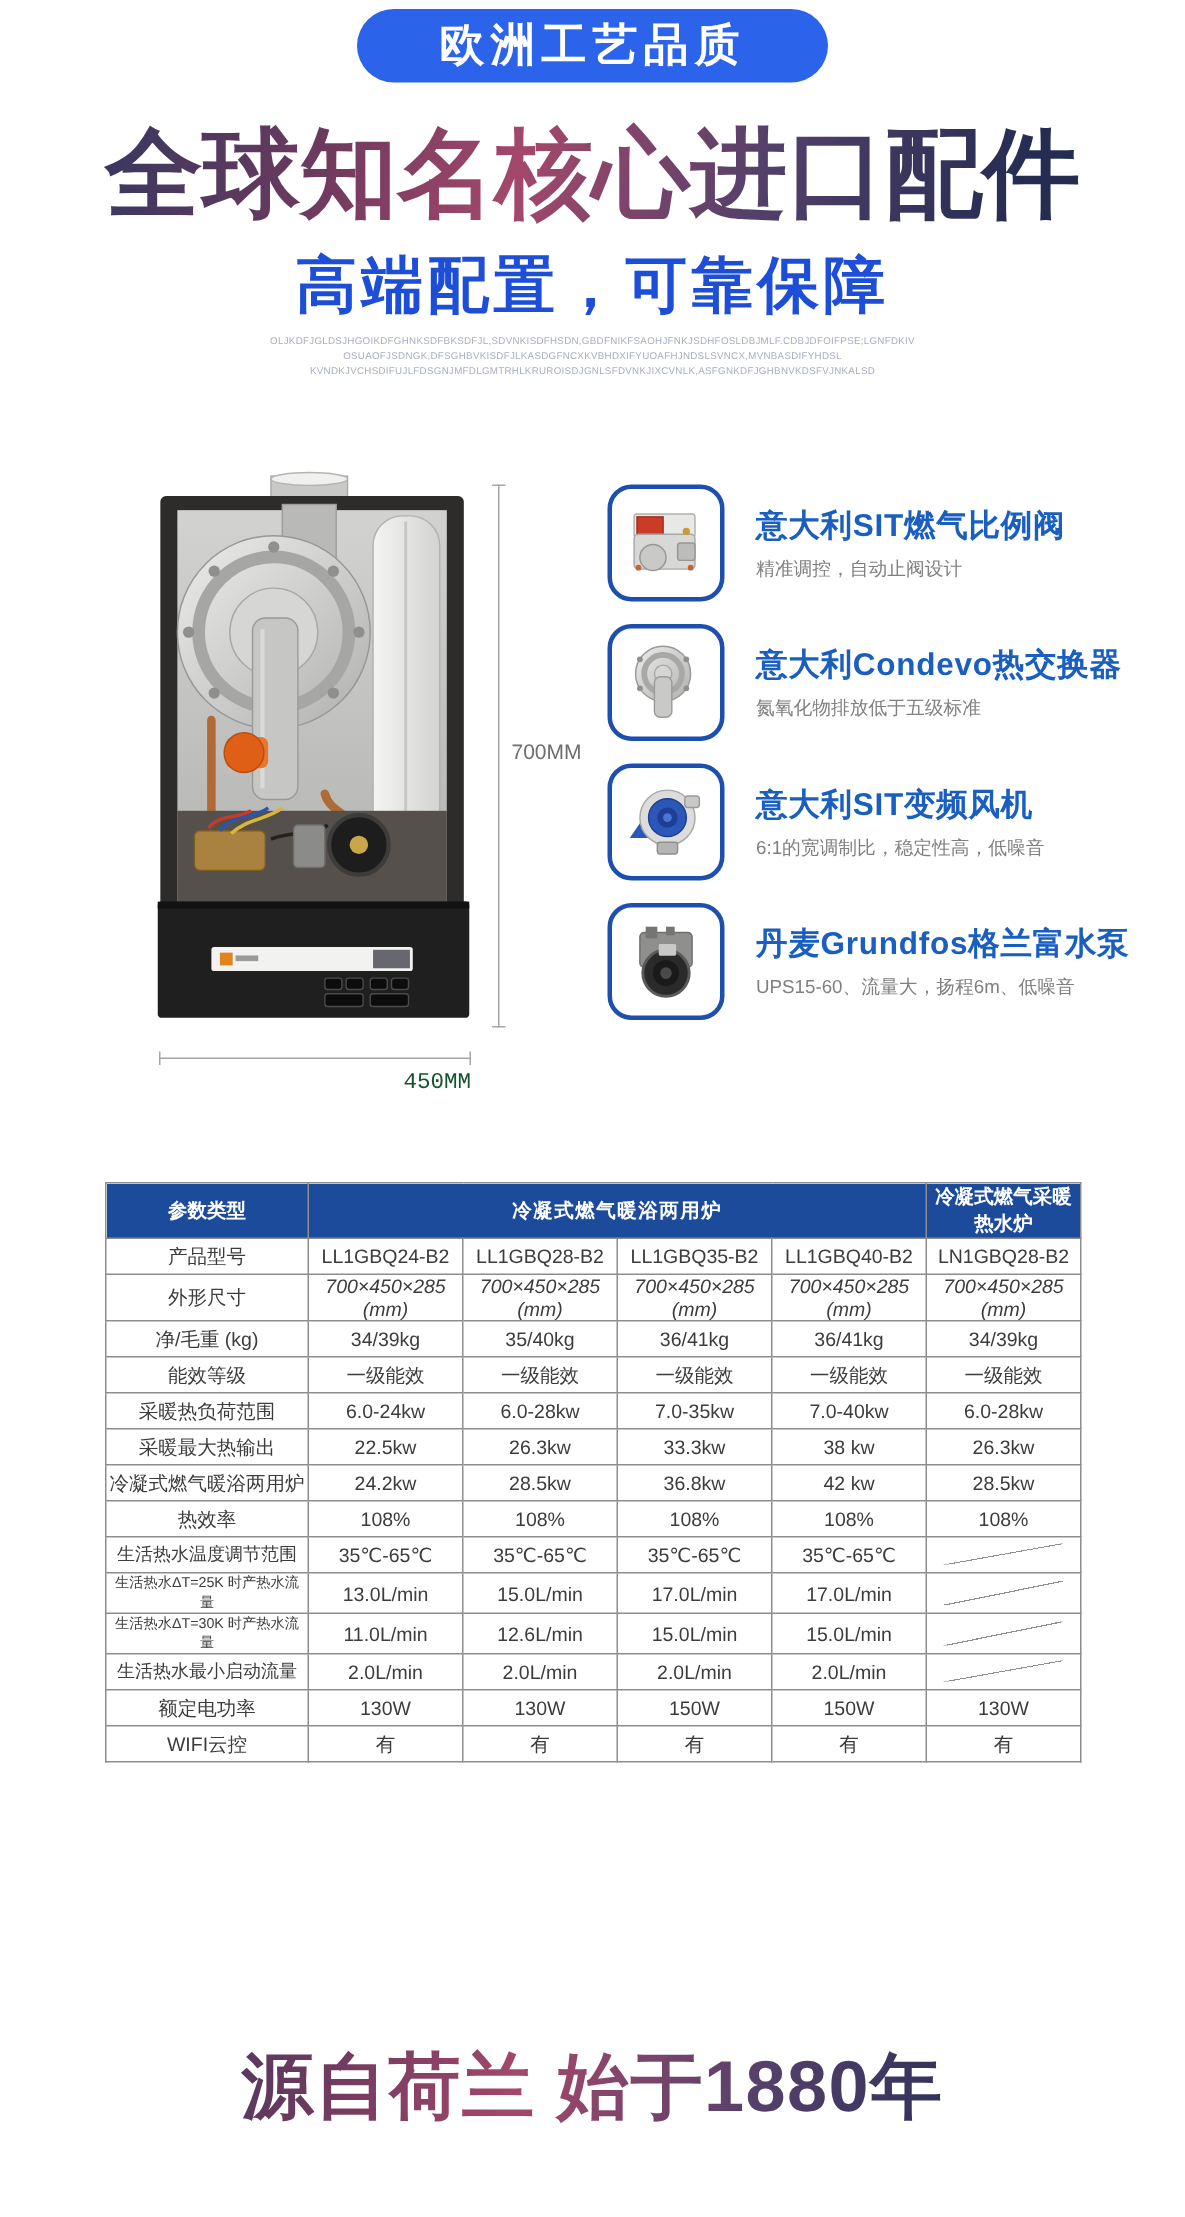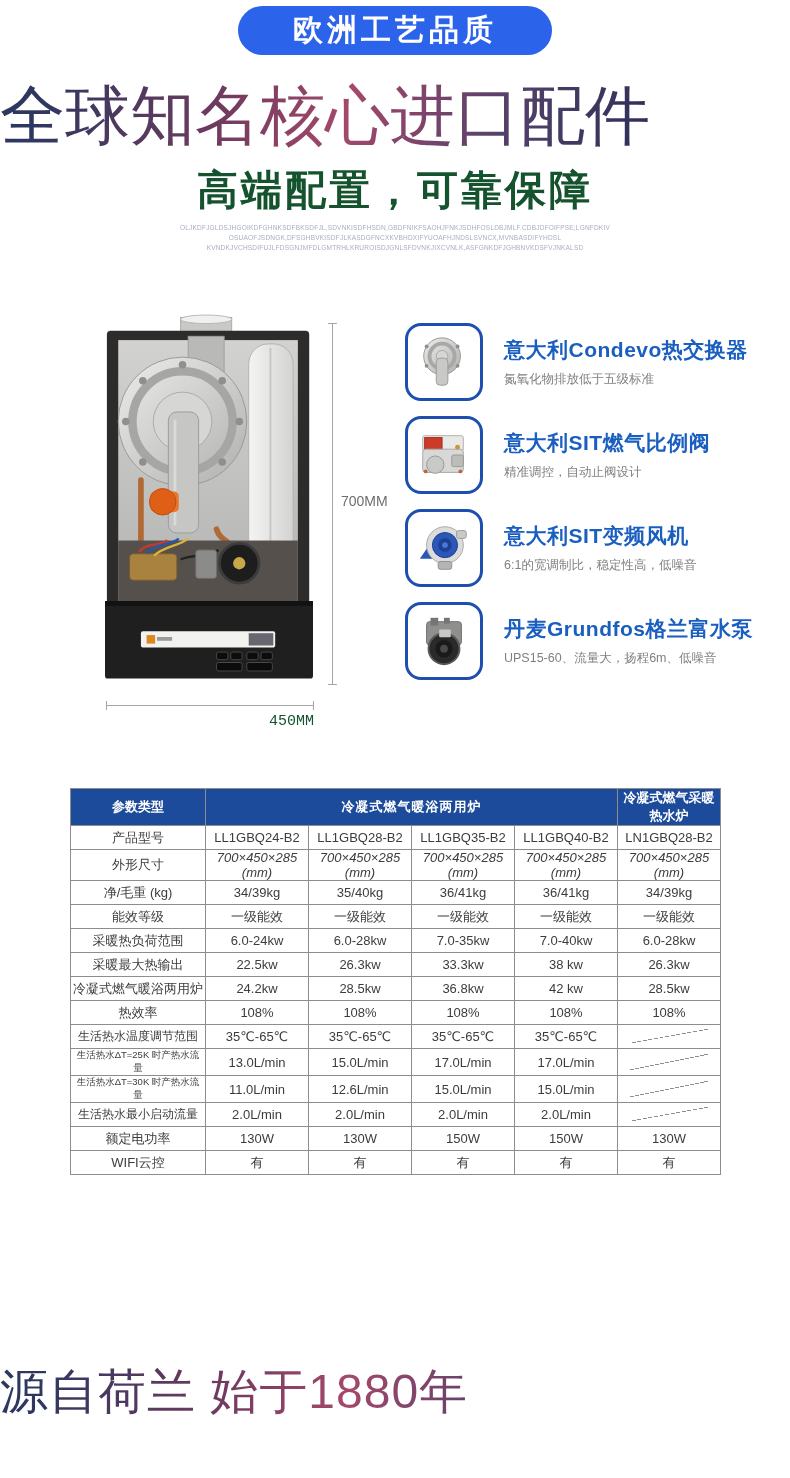--- a/index.html
+++ b/index.html
@@ -10,28 +10,28 @@
   
   .pill { position:absolute; left:50%; transform:translateX(-50%);
           min-width:314px; height:49px; padding:0 34px;
           background:#2b63ea; border-radius:25px;
           display:flex; align-items:center; justify-content:center;
           color:#ffffff; font-size:30px; font-weight:700; letter-spacing:4px; }
   .pill-top { top:6px; }
   .pill-bottom { top:1292px; }
 
   
-  .grad-title { position:absolute; width:100%; text-align:left;
-          font-weight:400; line-height:96px; letter-spacing:0;
+  .grad-title { position:absolute; width:100%; text-align:center;
+          font-weight:700; line-height:96px; letter-spacing:0;
           background:linear-gradient(104deg,#2e3760 6%,#6f3a5e 28%,#a4486b 44%,#53406a 64%,#242c52 86%);
           -webkit-background-clip:text; background-clip:text;
           color:#2e3760; -webkit-text-fill-color:transparent; }
   .hero-title { top:68px; font-size:65px; }
   .hero-sub { position:absolute; top:163px; width:100%; text-align:center;
-          font-size:41px; font-weight:700; letter-spacing:3px; color:#14532d; }
+          font-size:41px; font-weight:700; letter-spacing:3px; color:#1d4ed8; }
   .fineprint { position:absolute; top:223px; width:100%; text-align:center;
           font-size:6.5px; line-height:10px; color:#a9aec0; letter-spacing:0.2px; }
 
   
   .figure { position:absolute; left:95px; top:305px; width:300px; height:440px; }
   .boiler-svg { position:absolute; left:10px; top:0; }
   .vdim { position:absolute; left:237px; top:18px; width:1px; height:362px; background:#a6a6a6; }
   .vdim::before,.vdim::after { content:""; position:absolute; left:-4px; width:9px; height:1px; background:#a6a6a6; }
   .vdim::before { top:0; } .vdim::after { bottom:0; }
   .hdim { position:absolute; left:11px; top:400px; width:208px; height:1px; background:#a6a6a6; }
@@ -173,52 +173,52 @@
     <div class="dim-h-label">700MM</div>
     <div class="hdim"></div>
     <div class="dim-w-label">450MM</div>
   </div>
 
   <div class="features">
 
     <div class="feature">
       <div class="feature-card">
         <svg width="58" height="58" viewBox="0 0 60 60">
+          <rect x="8" y="10" width="42" height="16" rx="2" fill="#e8e8e6" stroke="#b0b0ae"></rect>
+          <rect x="10" y="12" width="18" height="22" fill="#cc3b28" stroke="#a32c1c"></rect>
+          <rect x="8" y="24" width="42" height="24" rx="3" fill="#d8d8d6" stroke="#a8a8a6"></rect>
+          <circle cx="21" cy="40" r="9" fill="#c9c9c7" stroke="#979795"></circle>
+          <rect x="38" y="30" width="12" height="12" rx="2" fill="#bcbcba" stroke="#979795"></rect>
+          <circle cx="44" cy="22" r="2.5" fill="#c79a3a"></circle>
+          <circle cx="11" cy="47" r="2" fill="#c7623a"></circle>
+            <circle cx="47" cy="47" r="2" fill="#c7623a"></circle>
+        </svg>
+      </div>
+      <div class="feature-text">
+        <div class="feature-title">意大利SIT燃气比例阀</div>
+        <div class="feature-desc">精准调控，自动止阀设计</div>
+      </div>
+    </div>
+
+    <div class="feature">
+      <div class="feature-card">
+        <svg width="58" height="58" viewBox="0 0 60 60">
           <circle cx="28" cy="24" r="19" fill="url(#metal)" stroke="#999997"></circle>
           <circle cx="28" cy="24" r="13" fill="none" stroke="#a8a8a6" stroke-width="4"></circle>
           <circle cx="28" cy="24" r="6" fill="#d6d6d4" stroke="#a8a8a6"></circle>
           <rect x="22" y="26" width="12" height="28" rx="4" fill="#c9c9c7" stroke="#9c9c9a"></rect>
           <circle cx="12" cy="14" r="2" fill="#8f8f8d"></circle>
             <circle cx="44" cy="14" r="2" fill="#8f8f8d"></circle>
           <circle cx="12" cy="34" r="2" fill="#8f8f8d"></circle>
             <circle cx="44" cy="34" r="2" fill="#8f8f8d"></circle>
         </svg>
       </div>
       <div class="feature-text">
         <div class="feature-title">意大利Condevo热交换器</div>
         <div class="feature-desc">氮氧化物排放低于五级标准</div>
-      </div>
-    </div>
-
-    <div class="feature">
-      <div class="feature-card">
-        <svg width="58" height="58" viewBox="0 0 60 60">
-          <rect x="8" y="10" width="42" height="16" rx="2" fill="#e8e8e6" stroke="#b0b0ae"></rect>
-          <rect x="10" y="12" width="18" height="22" fill="#cc3b28" stroke="#a32c1c"></rect>
-          <rect x="8" y="24" width="42" height="24" rx="3" fill="#d8d8d6" stroke="#a8a8a6"></rect>
-          <circle cx="21" cy="40" r="9" fill="#c9c9c7" stroke="#979795"></circle>
-          <rect x="38" y="30" width="12" height="12" rx="2" fill="#bcbcba" stroke="#979795"></rect>
-          <circle cx="44" cy="22" r="2.5" fill="#c79a3a"></circle>
-          <circle cx="11" cy="47" r="2" fill="#c7623a"></circle>
-            <circle cx="47" cy="47" r="2" fill="#c7623a"></circle>
-        </svg>
-      </div>
-      <div class="feature-text">
-        <div class="feature-title">意大利SIT燃气比例阀</div>
-        <div class="feature-desc">精准调控，自动止阀设计</div>
       </div>
     </div>
 
     <div class="feature">
       <div class="feature-card">
         <svg width="58" height="58" viewBox="0 0 60 60">
           <path d="M14,28 l-9,13 h16 z" fill="#2b57b8"></path>
           <circle cx="31" cy="27" r="19" fill="#dcdcda" stroke="#a8a8a6"></circle>
           <circle cx="31" cy="27" r="13" fill="#2b57b8" stroke="#1d3f94"></circle>
           <circle cx="31" cy="27" r="7" fill="#1d3f94"></circle>

